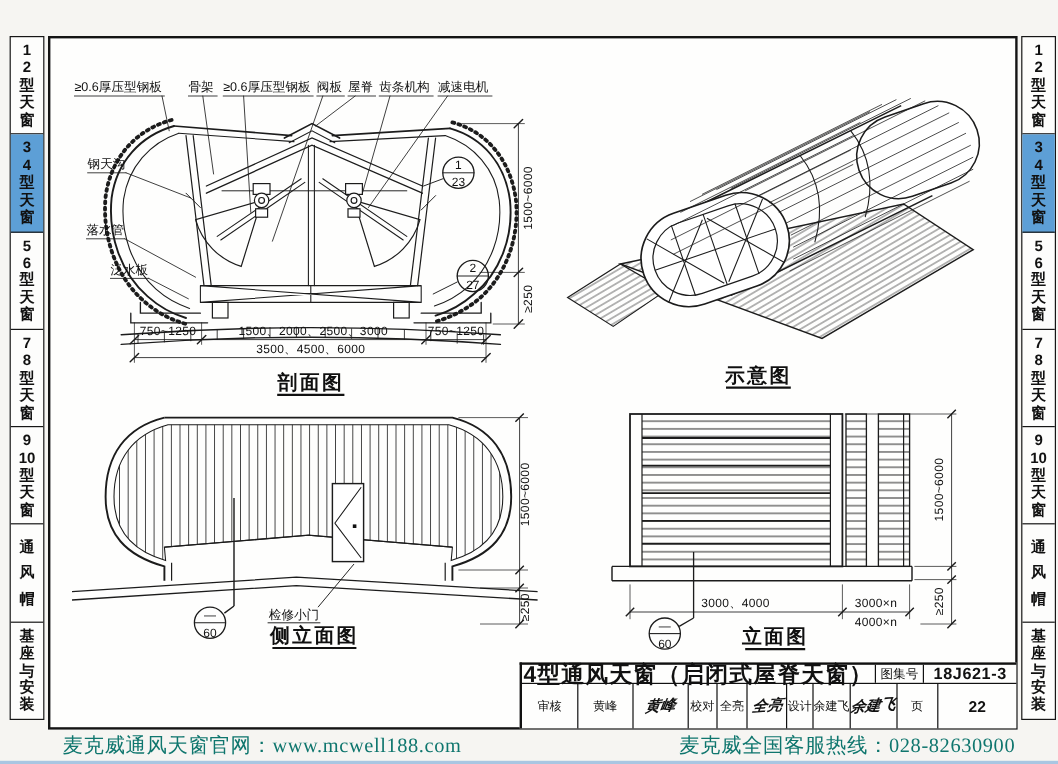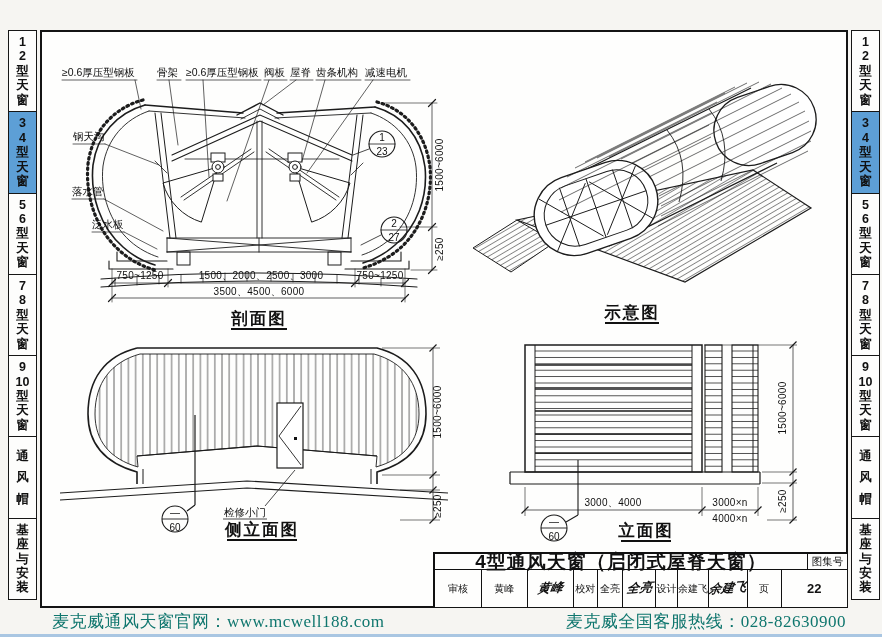--- a/index.html
+++ b/index.html
@@ -374,20 +374,21 @@
   <text class="dimtxt" transform="translate(281,73) rotate(-90)" text-anchor="middle">1500~6000</text>
   <text class="dimtxt" transform="translate(281,166) rotate(-90)" text-anchor="middle">≥250</text>
   <text class="figtitle" x="141" y="201" text-anchor="middle">立面图</text>
   <path d="M 116,206 L 166,206" stroke="#111" stroke-width="1.8"></path>
 </svg>
 
 <div class="titleblock">
   <div class="tb-row1">
     <div class="tb-cell tb-main">4型通风天窗（启闭式屋脊天窗）</div>
     <div class="tb-cell tb-atlas-label bl">图集号</div>
+    <div class="tb-cell tb-atlas-no bl">18J621-3</div>
   </div>
   <div class="tb-row2">
     <div class="tb-cell w35">审核</div>
     <div class="tb-cell w35 bl">黄峰</div>
     <div class="tb-cell w35 bl">
         <span class="sig">黄峰</span>
       </div>
     <div class="tb-cell w28 bl">校对</div>
     <div class="tb-cell w30 bl">全亮</div>
     <div class="tb-cell w38 bl">

